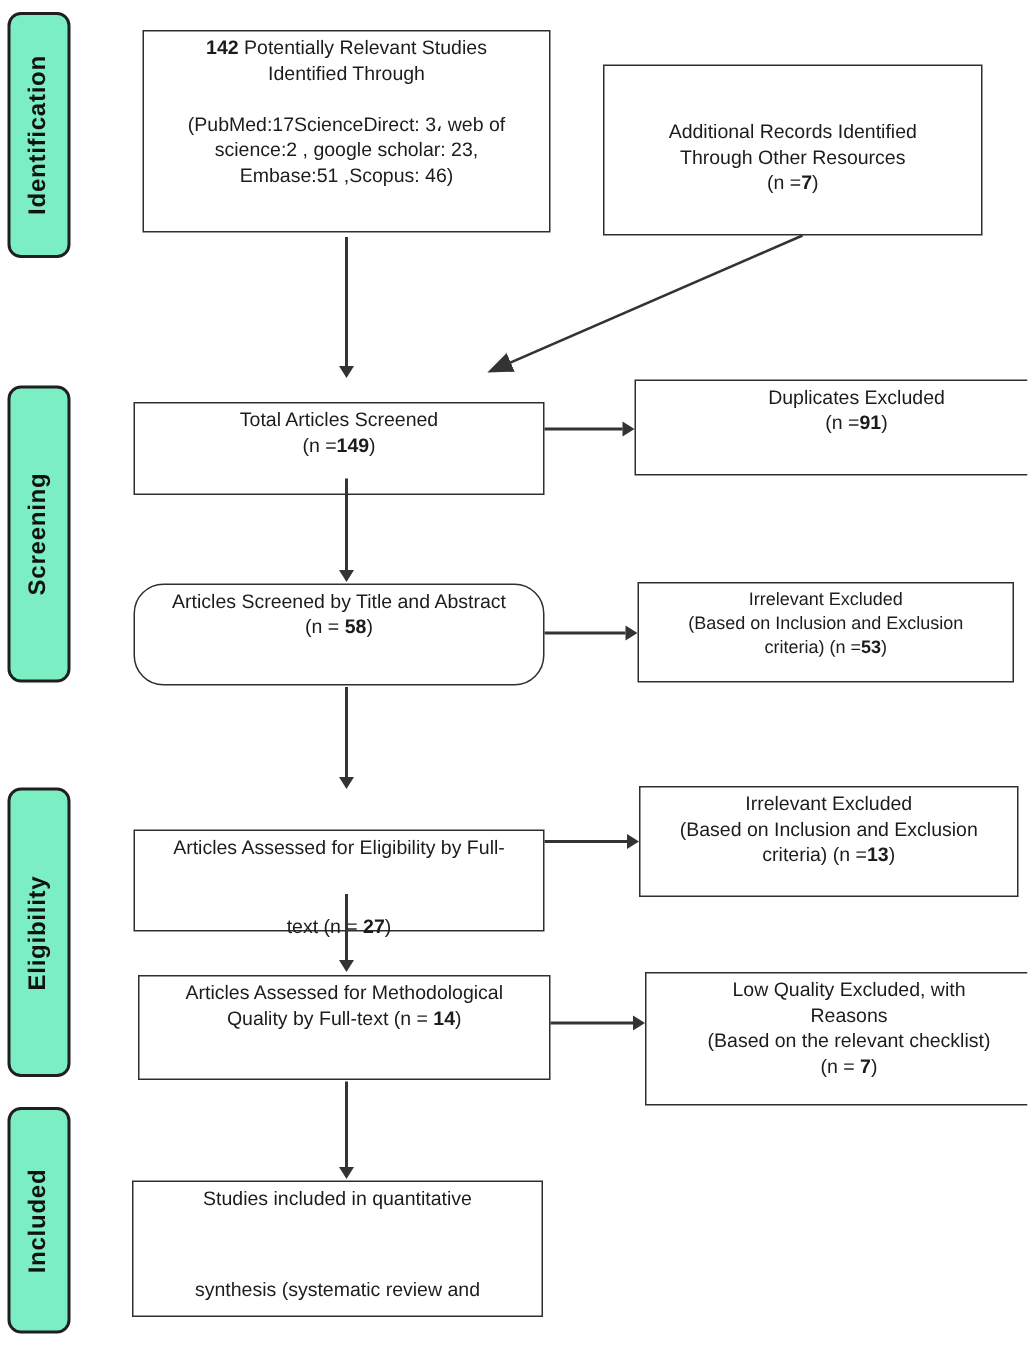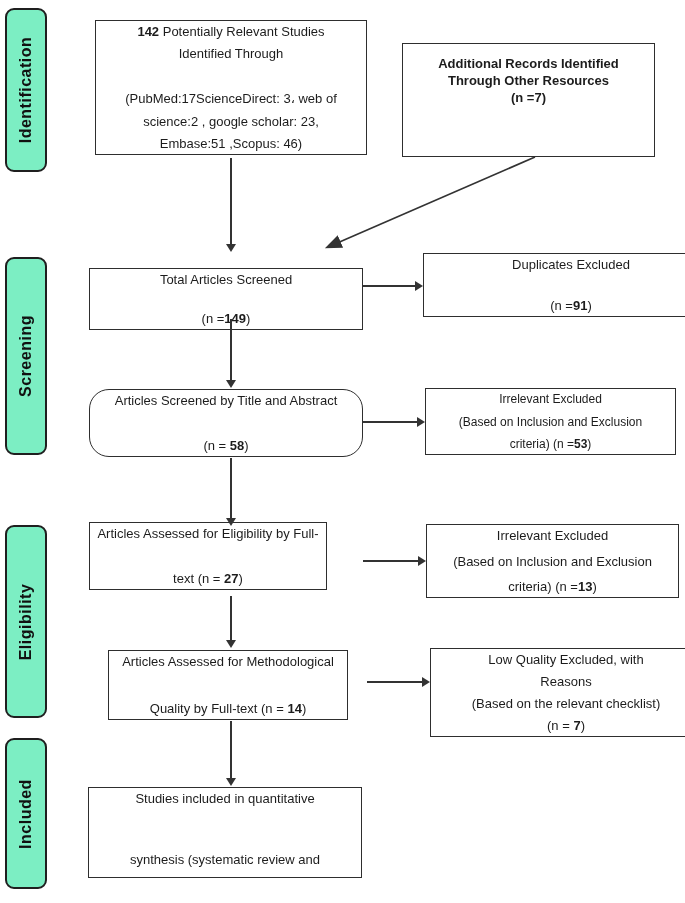--- a/index.html
+++ b/index.html
@@ -34,27 +34,27 @@
     letter-spacing:.5px;
     color:#111;
   }
   
   .box{
     position:absolute;
     background:#ffffff;
     border:1.6px solid var(--border);
     box-sizing:border-box;
     display:flex;flex-direction:column;
-    align-items:center;justify-content:space-between;
+    align-items:center;justify-content:flex-start;
     text-align:center;
     font-size:13px;
     line-height:17px;
     padding:2px 6px;
   }
-  .box.align-top{justify-content:flex-start;padding-top:11px;font-weight:bold;}
+  .box.align-top{justify-content:center;padding-top:11px;}
   .box.small{font-size:12px;line-height:16px;}
   .tline{width:100%;}
   
   .arrow-v{position:absolute;width:2px;background:var(--line);}
   .arrow-v::after{
     content:'';position:absolute;bottom:-8px;left:-4px;
     border:5px solid transparent;border-bottom:none;
     border-top:8px solid var(--line);
   }
   .arrow-h{position:absolute;height:2px;background:var(--line);}
@@ -112,32 +112,32 @@
       <div class="tline"><span>Articles Screened by Title and Abstract</span></div>
       <div class="tline"><span>(n = </span><b>58</b><span>)</span></div>
     </div>
 
   <div class="box small" style="left:425px;top:388px;width:251px;height:67px;">
       <div class="tline"><span>Irrelevant Excluded</span></div>
       <div class="tline"><span>(Based on Inclusion and Exclusion</span></div>
       <div class="tline"><span>criteria)  (n =</span><b>53</b><span>)</span></div>
     </div>
 
-  <div class="box" style="left:89px;top:522px;width:238px;height:68px;">
+  <div class="box" style="left:89px;top:553px;width:274px;height:68px;gap:36px;">
       <div class="tline"><span>Articles Assessed for Eligibility by Full-</span></div>
       <div class="tline"><span>text (n = </span><b>27</b><span>)</span></div>
     </div>
 
   <div class="box" style="left:426px;top:524px;width:253px;height:74px;">
       <div class="tline"><span>Irrelevant Excluded</span></div>
       <div class="tline"><span>(Based on Inclusion and Exclusion</span></div>
       <div class="tline"><span>criteria) (n =</span><b>13</b><span>)</span></div>
     </div>
 
-  <div class="box" style="left:92px;top:650px;width:240px;height:70px;margin-left:16px;">
+  <div class="box" style="left:92px;top:650px;width:275px;height:70px;">
       <div class="tline"><span>Articles Assessed for Methodological</span></div>
       <div class="tline"><span>Quality by Full-text (n = </span><b>14</b><span>)</span></div>
     </div>
 
   <div class="box" style="left:430px;top:648px;width:272px;height:89px;">
       <div class="tline"><span>Low Quality Excluded, with</span></div>
       <div class="tline"><span>Reasons</span></div>
       <div class="tline"><span>(Based on the relevant checklist)</span></div>
       <div class="tline"><span>(n = </span><b>7</b><span>)</span></div>
     </div>

